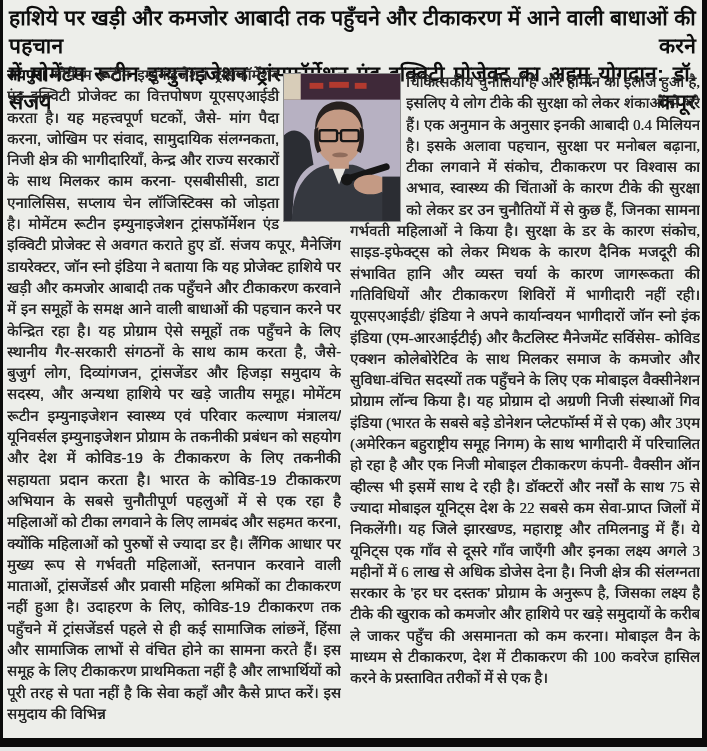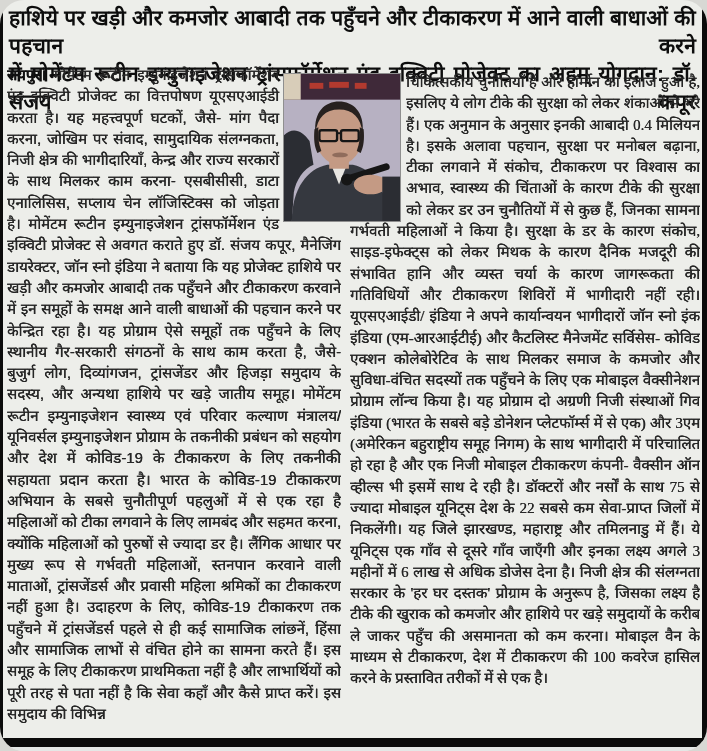--- a/index.html
+++ b/index.html
@@ -1,20 +1,19 @@
 <!DOCTYPE html>
 <html><head>
 <meta charset="utf-8">
 <style>
   html,body { margin:0; padding:0; background:#d8d8d4; }
   .page {
     position:relative; width:707px; height:751px; margin:0 auto;
     background:#edeeea; overflow:hidden; box-sizing:border-box;
     font-family:"Liberation Sans", sans-serif;
-    border-radius:24px;
   }
   .edge-left  { position:absolute; left:0;  top:0; width:3px;  height:748px; background:#0b0b0b; }
   .edge-right { position:absolute; right:0; top:0; width:5px;  height:748px; background:#0b0b0b; }
   .bottom-bar { position:absolute; left:0;  top:738px; width:707px; height:9px; background:#0b0b0b; }
   .below-strip{ position:absolute; left:0;  top:747px; width:707px; height:4px; background:#e4e7e6; }
 
   .headline {
     position:absolute; left:9px; right:11px; top:4px;
     font-weight:bold; font-size:21px; line-height:28px; color:#0d0d0d;
     text-align:justify; -moz-text-align-last:justify; text-align-last:justify;

